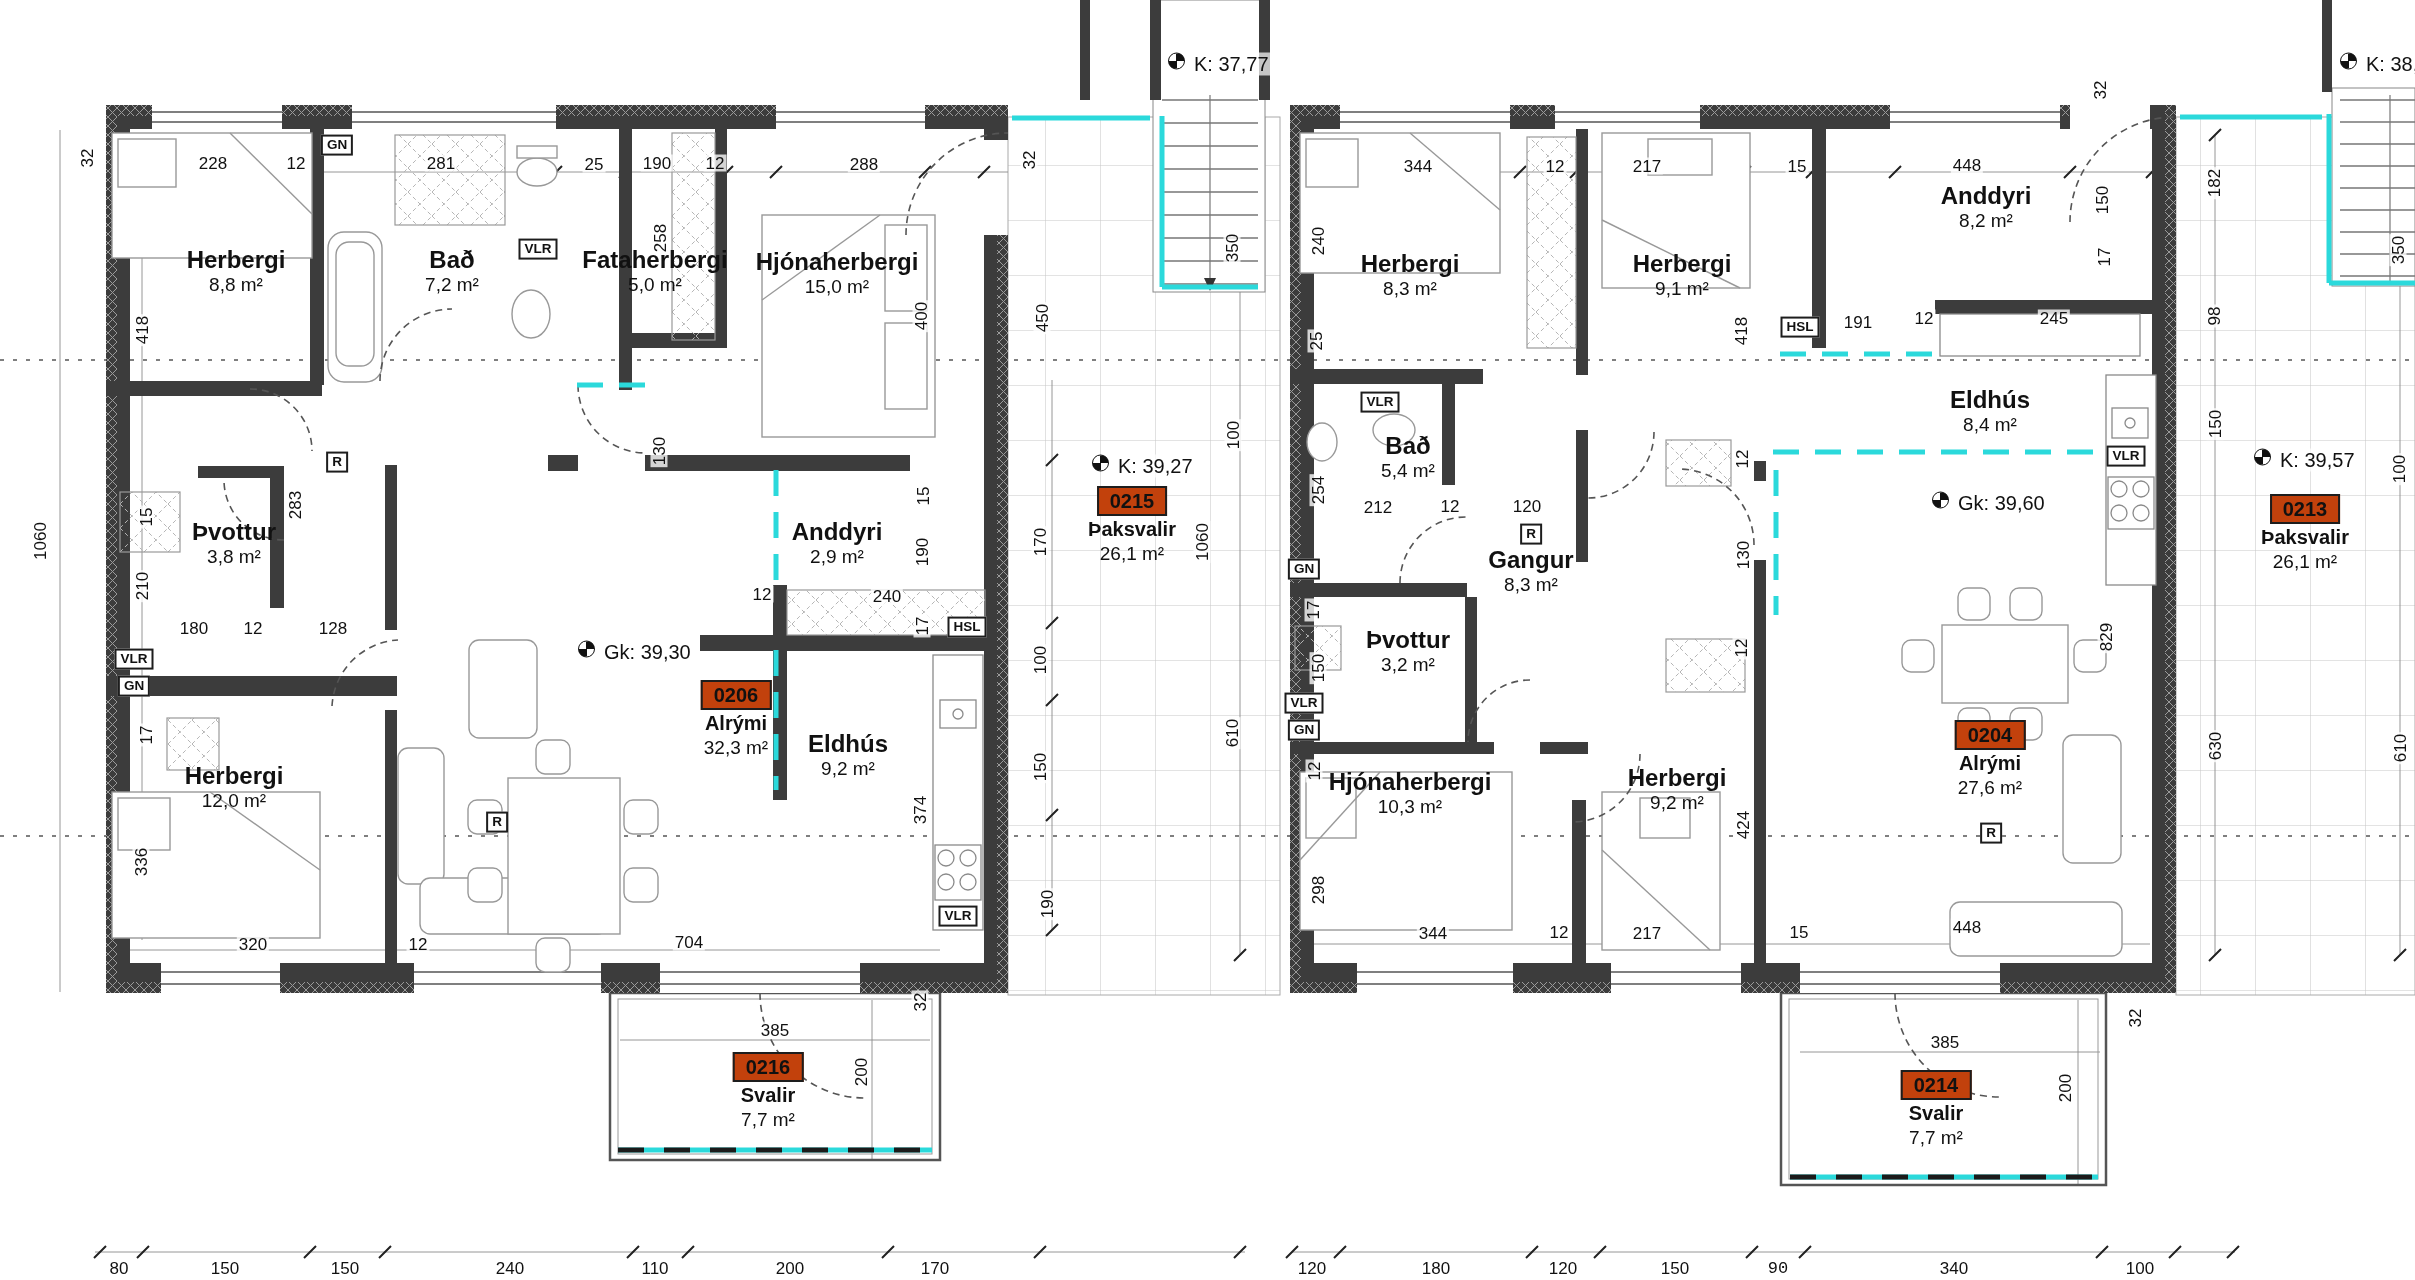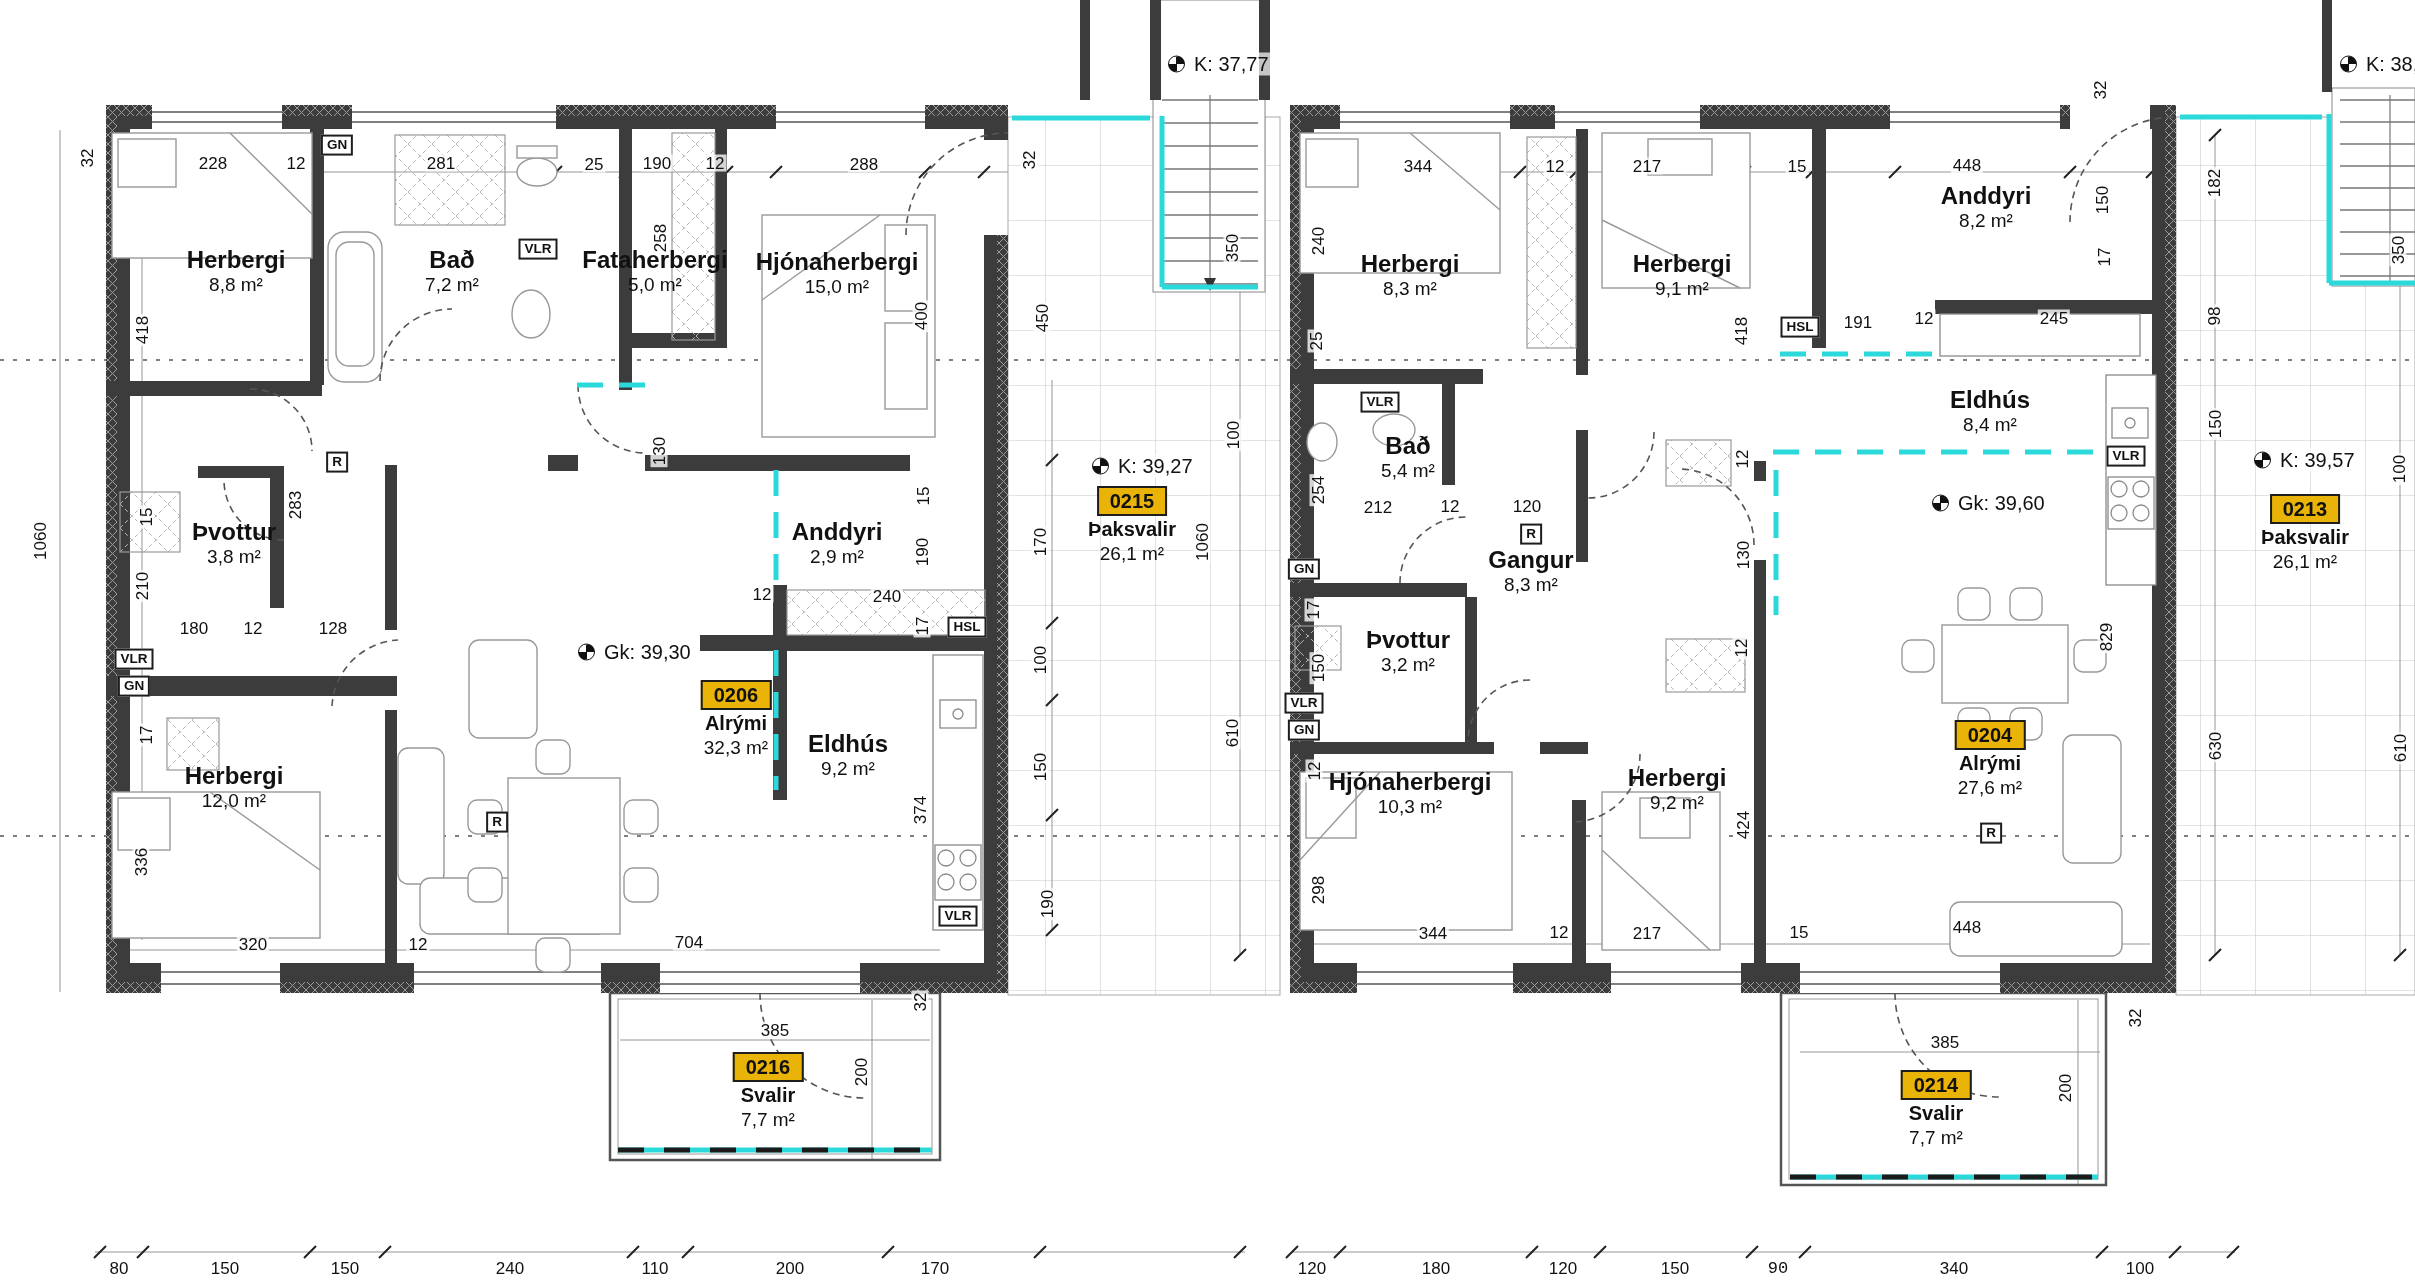--- a/index.html
+++ b/index.html
@@ -9,25 +9,25 @@
   #gfx{position:absolute;left:0;top:0;width:2415px;height:1280px;}
   .lab{position:absolute;transform:translate(-50%,-50%);white-space:nowrap;}
   .dim{font-size:17px;line-height:1;background:rgba(255,255,255,.78);padding:0 2px;color:#111;}
   .dim.rot{transform:translate(-50%,-50%) rotate(-90deg);}
   .room{text-align:center;}
   .rname{font-weight:bold;font-size:24px;line-height:26px;}
   .rarea{font-size:19px;line-height:24px;}
   .tag{font-size:13.5px;font-weight:bold;border:2px solid #1d1d1d;background:#fff;
        padding:1px 4px;line-height:1.1;}
   .unit{text-align:center;}
-  .ubox{display:inline-block;border:2px solid #1d1d1d;background:#eab308;padding:1px 11px;
+  .ubox{display:inline-block;border:2px solid #1d1d1d;background:#c2410c;padding:1px 11px;
         font-weight:bold;font-size:20px;line-height:24px;}
   .uname{font-weight:bold;font-size:20px;line-height:26px;}
   .uarea{font-size:19px;line-height:24px;}
-  .lvl{display:flex;align-items:center;gap:7px;transform:translate(0,-50%);}
+  .lvl{display:flex;gap:7px;transform:translate(0,-50%);}
   .lvl .mk{width:15px;height:15px;border-radius:50%;border:1.5px solid #111;flex:0 0 auto;
        background:conic-gradient(#111 0 25%, #fff 0 50%, #111 0 75%, #fff 0 100%);}
   .lvl .lt{font-size:20px;background:rgba(255,255,255,.7);padding:0 2px;}
   
   #logo{position:absolute;left:22px;top:1072px;width:320px;height:208px;}
   #logo svg{position:absolute;left:0;top:0;}
   .logo-name{position:absolute;left:4px;top:132px;font-size:45px;font-weight:bold;
              letter-spacing:12px;color:#151515;}
   .logo-sub{position:absolute;left:8px;top:184px;font-size:17px;letter-spacing:10.5px;color:#3a3a3a;}
 </style>

